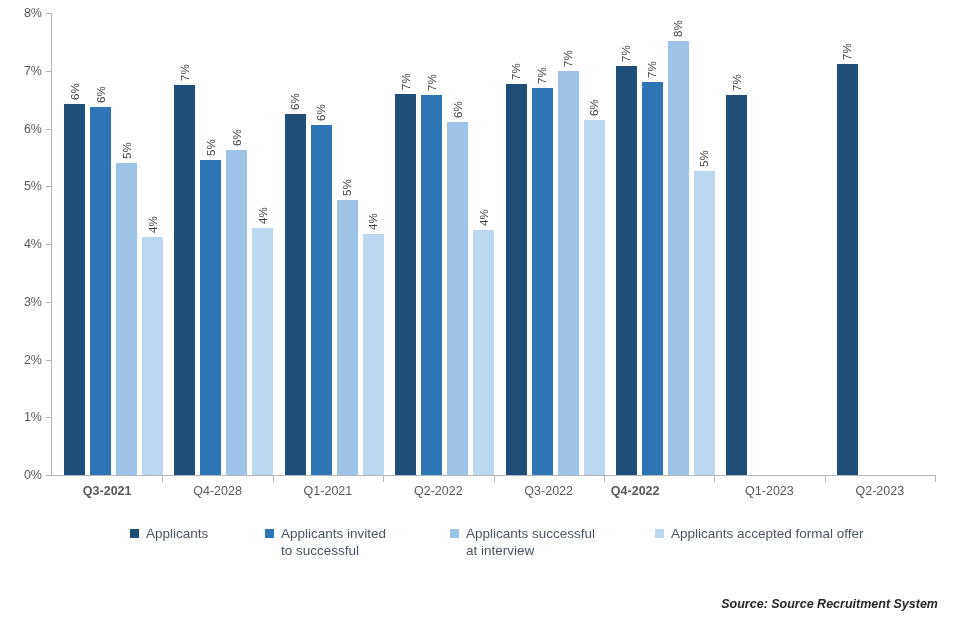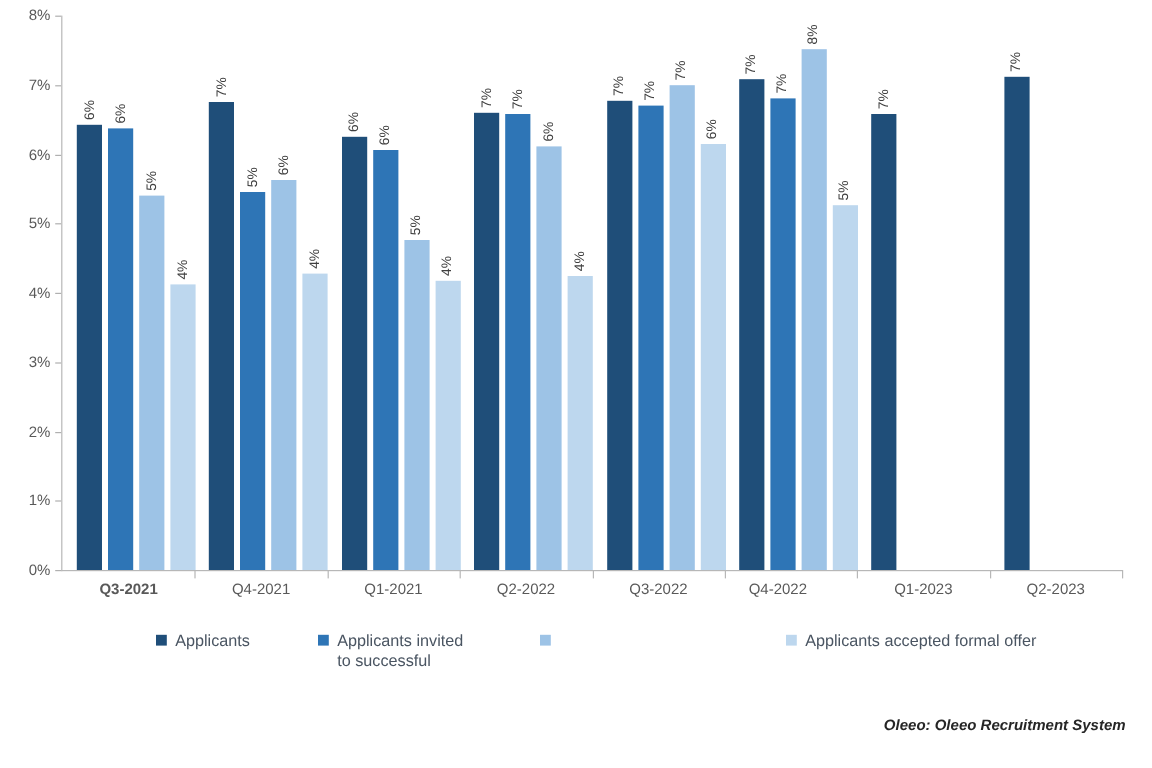--- a/index.html
+++ b/index.html
@@ -253,25 +253,25 @@
           <div class="bar" style="left: 12px; width: 21px; height: 379.995px; background: rgb(31, 78, 121);"></div>
           <div class="bar-label" style="left: 28.5px; bottom: 383.995px;">7%</div>
         </div>
         <div class="group" style="left: 772.625px; width: 110.375px;">
           <div class="bar" style="left: 12px; width: 21px; height: 411.18px; background: rgb(31, 78, 121);"></div>
           <div class="bar-label" style="left: 28.5px; bottom: 415.18px;">7%</div>
         </div>
       </div>
     <div id="x-axis-labels">
         <div class="x-label" style="left: 52px; width: 110.375px; font-weight: bold;">Q3-2021</div>
-        <div class="x-label" style="left: 162.375px; width: 110.375px;">Q4-2021</div>
+        <div class="x-label" style="left: 162.375px; width: 110.375px;">Q4-2028</div>
         <div class="x-label" style="left: 272.75px; width: 110.375px;">Q1-2021</div>
         <div class="x-label" style="left: 383.125px; width: 110.375px;">Q2-2022</div>
         <div class="x-label" style="left: 493.5px; width: 110.375px;">Q3-2022</div>
-        <div class="x-label" style="left: 593px; width: 110.375px;">Q4-2022</div>
+        <div class="x-label" style="left: 580px; width: 110.375px; font-weight: bold;">Q4-2022</div>
         <div class="x-label" style="left: 714.25px; width: 110.375px;">Q1-2023</div>
         <div class="x-label" style="left: 824.625px; width: 110.375px;">Q2-2023</div>
       </div>
     <div id="group-separators">
         <div class="group-sep" style="left: 162.375px;"></div>
         <div class="group-sep" style="left: 272.75px;"></div>
         <div class="group-sep" style="left: 383.125px;"></div>
         <div class="group-sep" style="left: 493.5px;"></div>
         <div class="group-sep" style="left: 603.875px;"></div>
         <div class="group-sep" style="left: 714.25px;"></div>
@@ -285,21 +285,23 @@
         <span class="legend-swatch" style="background: rgb(31, 78, 121);"></span>
         <span class="legend-text">Applicants</span>
       </div>
       <div class="legend-item" style="left: 265px;">
         <span class="legend-swatch" style="background: rgb(46, 117, 182);"></span>
         <span class="legend-text">Applicants invited
 to successful</span>
       </div>
       <div class="legend-item" style="left: 450px;">
         <span class="legend-swatch" style="background: rgb(157, 195, 230);"></span>
+        <span class="legend-text">Applicants successful
+at interview</span>
       </div>
       <div class="legend-item" style="left: 655px;">
         <span class="legend-swatch" style="background: rgb(189, 215, 238);"></span>
         <span class="legend-text">Applicants accepted formal offer</span>
       </div>
     </div>
 
-  <div class="source-note">Oleeo: Oleeo Recruitment  System</div>
+  <div class="source-note">Source: Source Recruitment  System</div>
 </div>
 
 </body></html>

